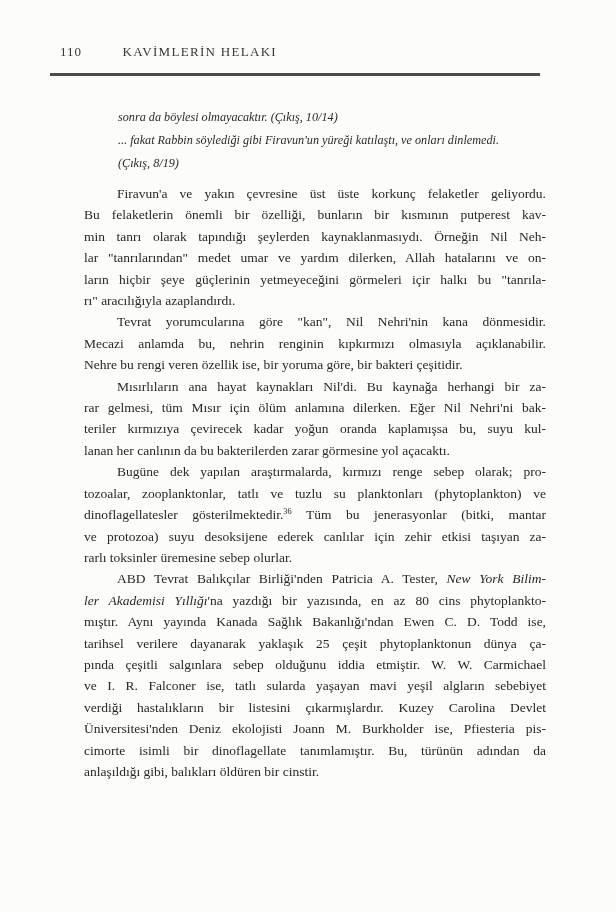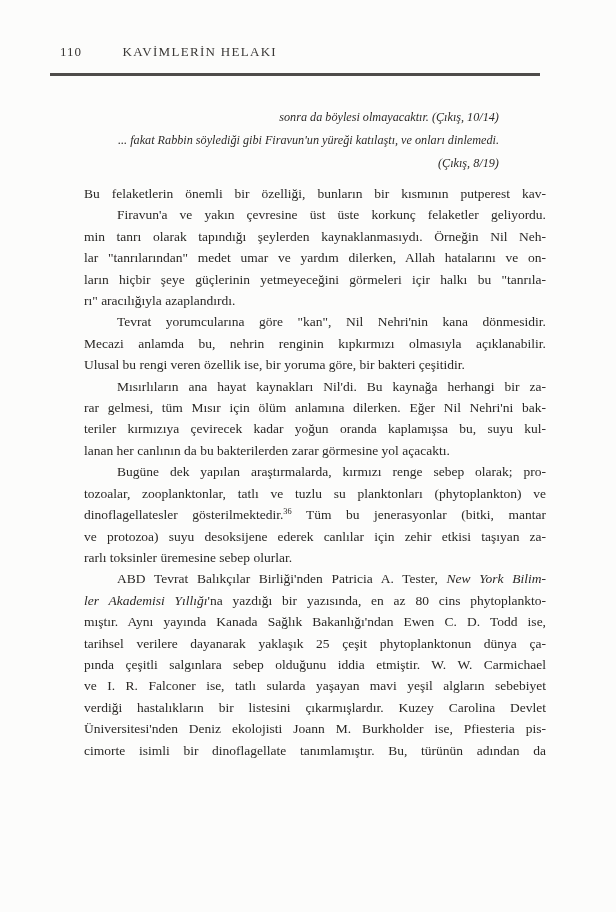--- a/index.html
+++ b/index.html
@@ -21,21 +21,21 @@
   .running-header .htitle { margin-left: 36px; }
 
   .rule {
     position: absolute; top: 73px; left: 50px;
     width: 490px; height: 3px; background: #4e4c4a;
   }
 
   .quote {
     position: absolute; top: 106px; left: 118px;
     font-style: italic; font-size: 12.2px; line-height: 23px;
-    white-space: nowrap; color: #2c2a28; text-align: right;
+    white-space: nowrap; color: #2c2a28;
   }
 
   .content {
     position: absolute; top: 183px; left: 84px; width: 462px;
     font-size: 13.5px; line-height: 21.4px; color: #2a2826;
   }
   .line { text-align: justify; text-align-last: justify; }
   .line.end { text-align-last: auto; }
   .line.first { padding-left: 33px; }
   .it { font-style: italic; }
@@ -56,30 +56,30 @@
   <div class="rule"></div>
 
   <section class="quote">
     <div class="qline">sonra da böylesi olmayacaktır. (Çıkış, 10/14)</div>
     <div class="qline">... fakat Rabbin söylediği gibi Firavun'un yüreği katılaştı, ve onları dinlemedi.</div>
     <div class="qline">(Çıkış, 8/19)</div>
   </section>
 
   <section class="content">
 
+    <div class="line first">Firavun'a ve yakın çevresine üst üste korkunç felaketler geliyordu.</div>
     <div class="line">Bu felaketlerin önemli bir özelliği, bunların bir kısmının putperest kav-</div>
-    <div class="line first">Firavun'a ve yakın çevresine üst üste korkunç felaketler geliyordu.</div>
     <div class="line">min tanrı olarak tapındığı şeylerden kaynaklanmasıydı. Örneğin Nil Neh-</div>
     <div class="line">lar "tanrılarından" medet umar ve yardım dilerken, Allah hatalarını ve on-</div>
     <div class="line">ların hiçbir şeye güçlerinin yetmeyeceğini görmeleri içir halkı bu "tanrıla-</div>
     <div class="line end">rı" aracılığıyla azaplandırdı.</div>
 
     <div class="line first">Tevrat yorumcularına göre "kan", Nil Nehri'nin kana dönmesidir.</div>
     <div class="line">Mecazi anlamda bu, nehrin renginin kıpkırmızı olmasıyla açıklanabilir.</div>
-    <div class="line end">Ulusal bu rengi veren özellik ise, bir yoruma göre, bir bakteri çeşitidir.</div>
+    <div class="line end">Nehre bu rengi veren özellik ise, bir yoruma göre, bir bakteri çeşitidir.</div>
 
     <div class="line first">Mısırlıların ana hayat kaynakları Nil'di. Bu kaynağa herhangi bir za-</div>
     <div class="line">rar gelmesi, tüm Mısır için ölüm anlamına dilerken. Eğer Nil Nehri'ni bak-</div>
     <div class="line">teriler kırmızıya çevirecek kadar yoğun oranda kaplamışsa bu, suyu kul-</div>
     <div class="line end">lanan her canlının da bu bakterilerden zarar görmesine yol açacaktı.</div>
 
     <div class="line first">Bugüne dek yapılan araştırmalarda, kırmızı renge sebep olarak; pro-</div>
     <div class="line">tozoalar, zooplanktonlar, tatlı ve tuzlu su planktonları (phytoplankton) ve</div>
     <div class="line"><span>dinoflagellatesler gösterilmektedir.</span><sup class="fn">36</sup><span> Tüm bu jenerasyonlar (bitki, mantar</span></div>
     <div class="line">ve protozoa) suyu desoksijene ederek canlılar için zehir etkisi taşıyan za-</div>
@@ -87,16 +87,17 @@
 
     <div class="line first"><span>ABD Tevrat Balıkçılar Birliği'nden Patricia A. Tester, </span><span class="it">New York Bilim-</span></div>
     <div class="line"><span class="it">ler Akademisi Yıllığı</span><span>'na yazdığı bir yazısında, en az 80 cins phytoplankto-</span></div>
     <div class="line">mıştır. Aynı yayında Kanada Sağlık Bakanlığı'ndan Ewen C. D. Todd ise,</div>
     <div class="line">tarihsel verilere dayanarak yaklaşık 25 çeşit phytoplanktonun dünya ça-</div>
     <div class="line">pında çeşitli salgınlara sebep olduğunu iddia etmiştir. W. W. Carmichael</div>
     <div class="line">ve I. R. Falconer ise, tatlı sularda yaşayan mavi yeşil algların sebebiyet</div>
     <div class="line">verdiği hastalıkların bir listesini çıkarmışlardır. Kuzey Carolina Devlet</div>
     <div class="line">Üniversitesi'nden Deniz ekolojisti Joann M. Burkholder ise, Pfiesteria pis-</div>
     <div class="line">cimorte isimli bir dinoflagellate tanımlamıştır. Bu, türünün adından da</div>
+    <div class="line end">anlaşıldığı gibi, balıkları öldüren bir cinstir.</div>
 
   </section>
 
 </div>
 
 </body></html>

